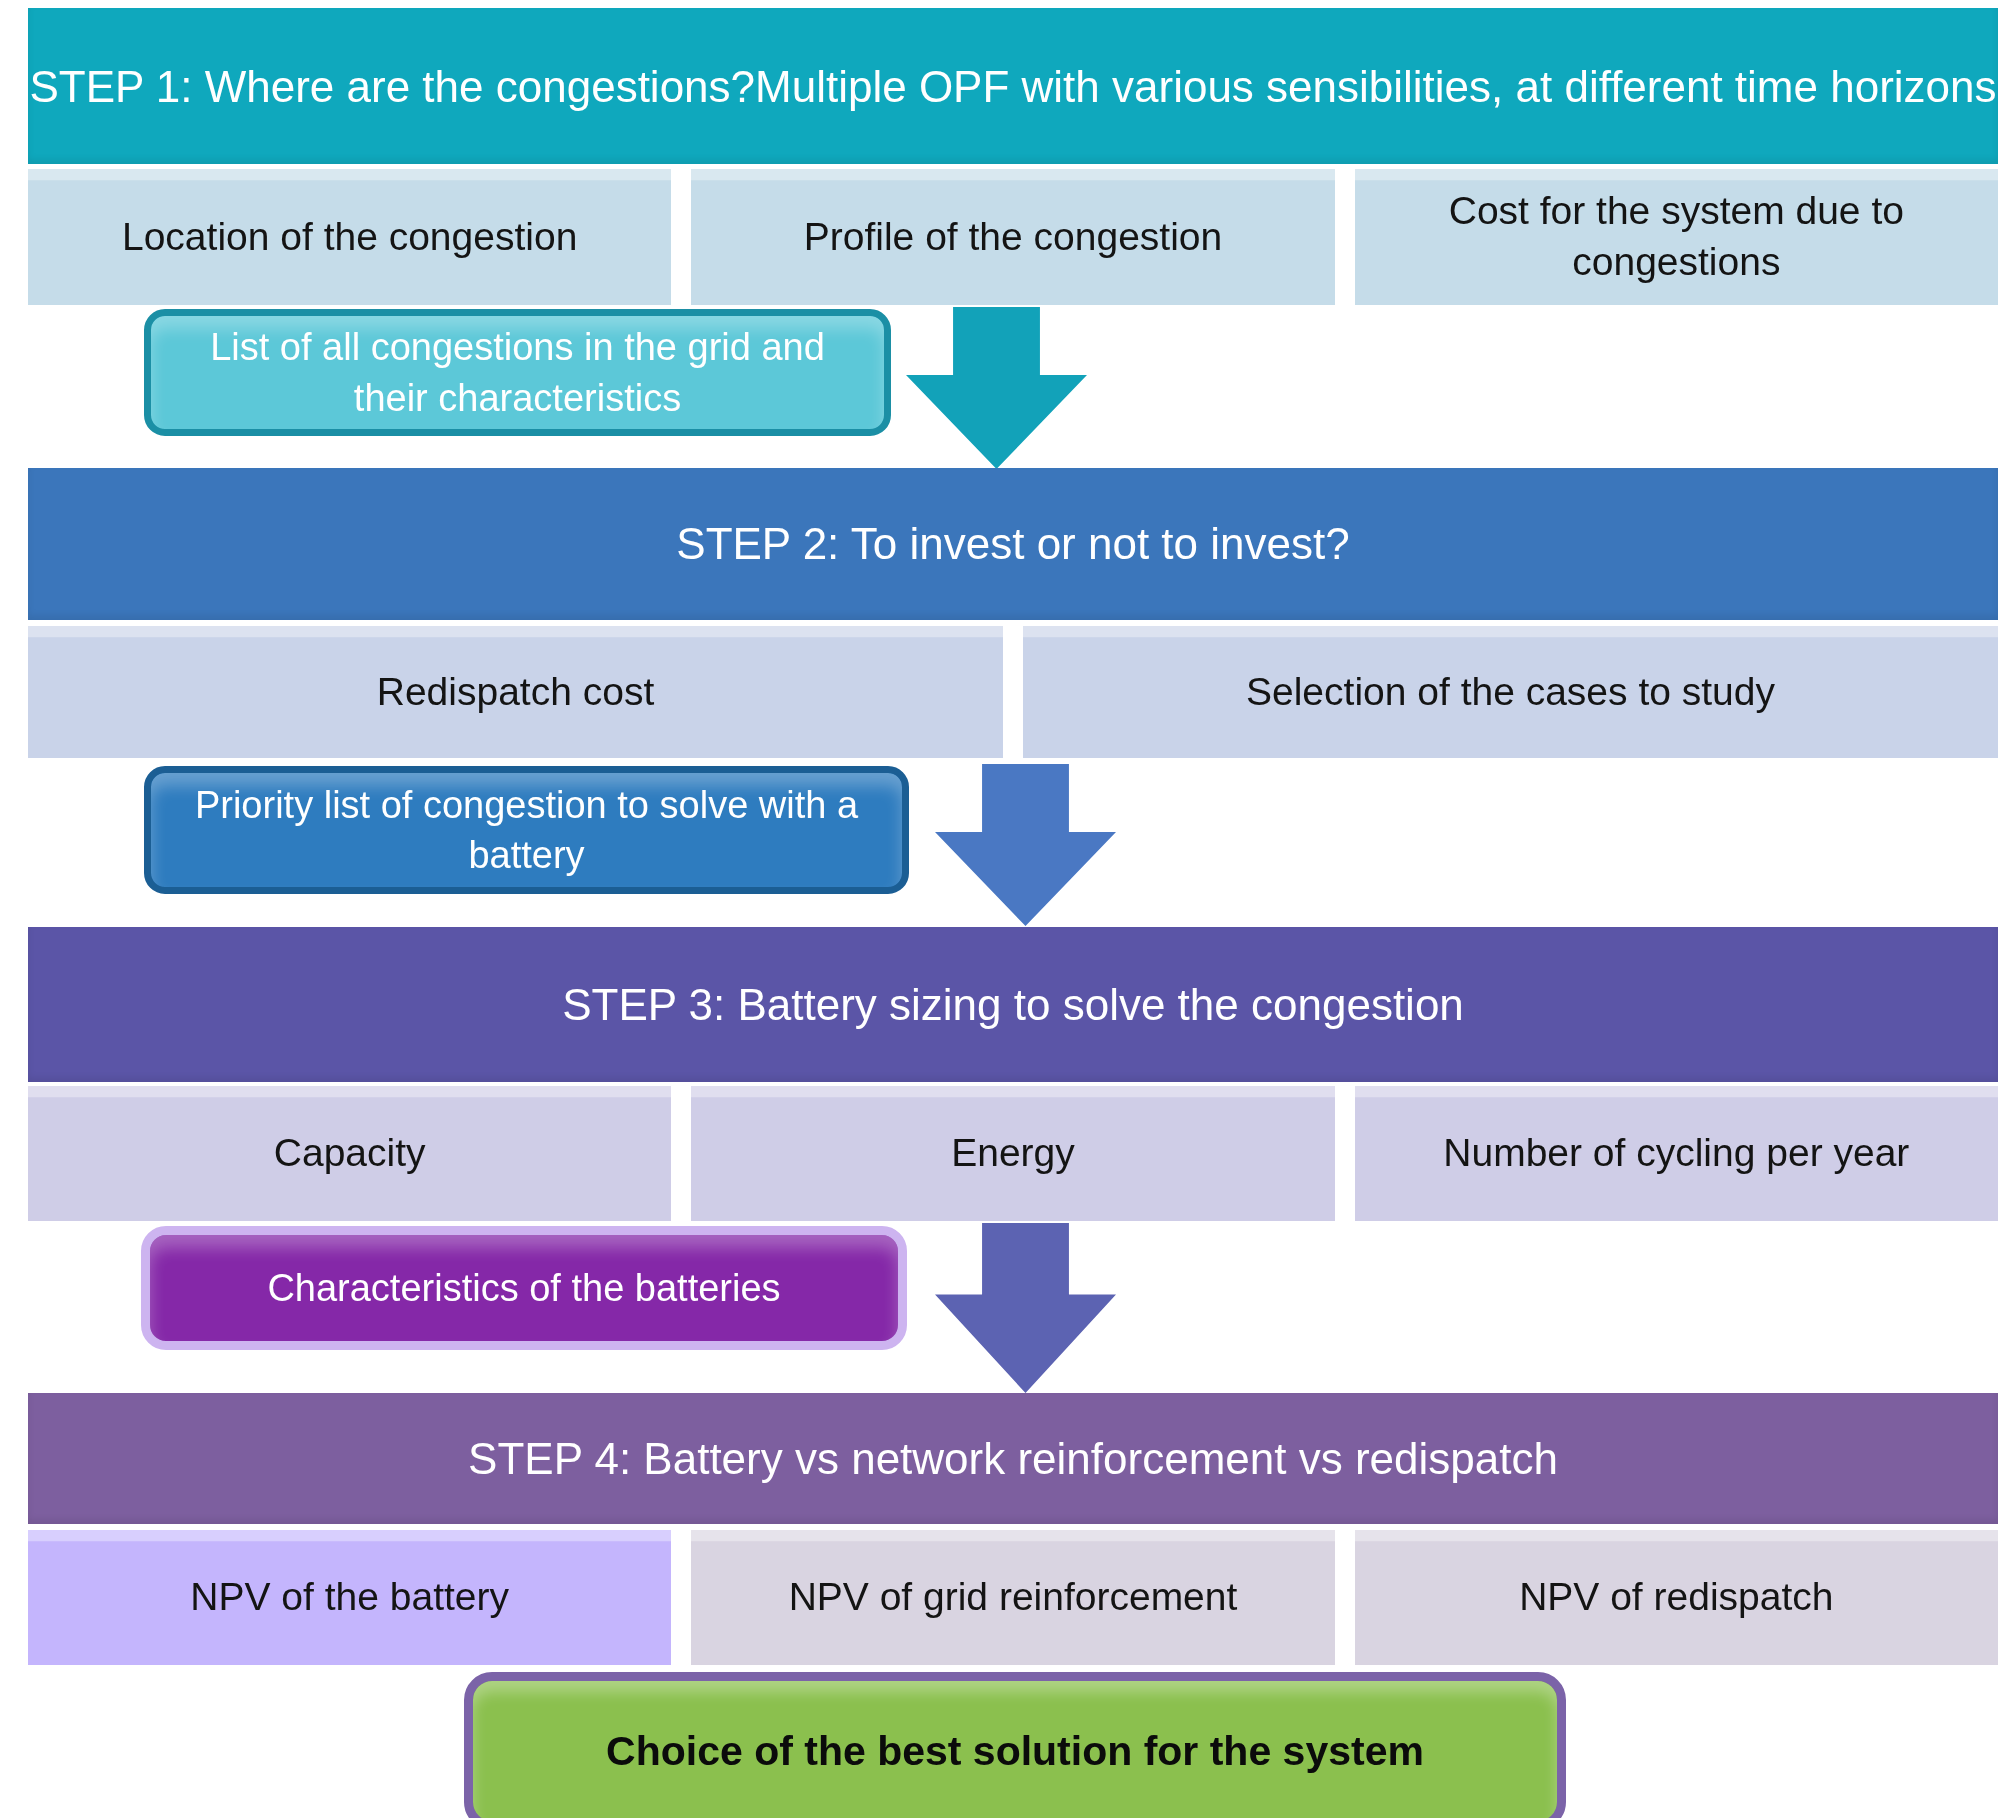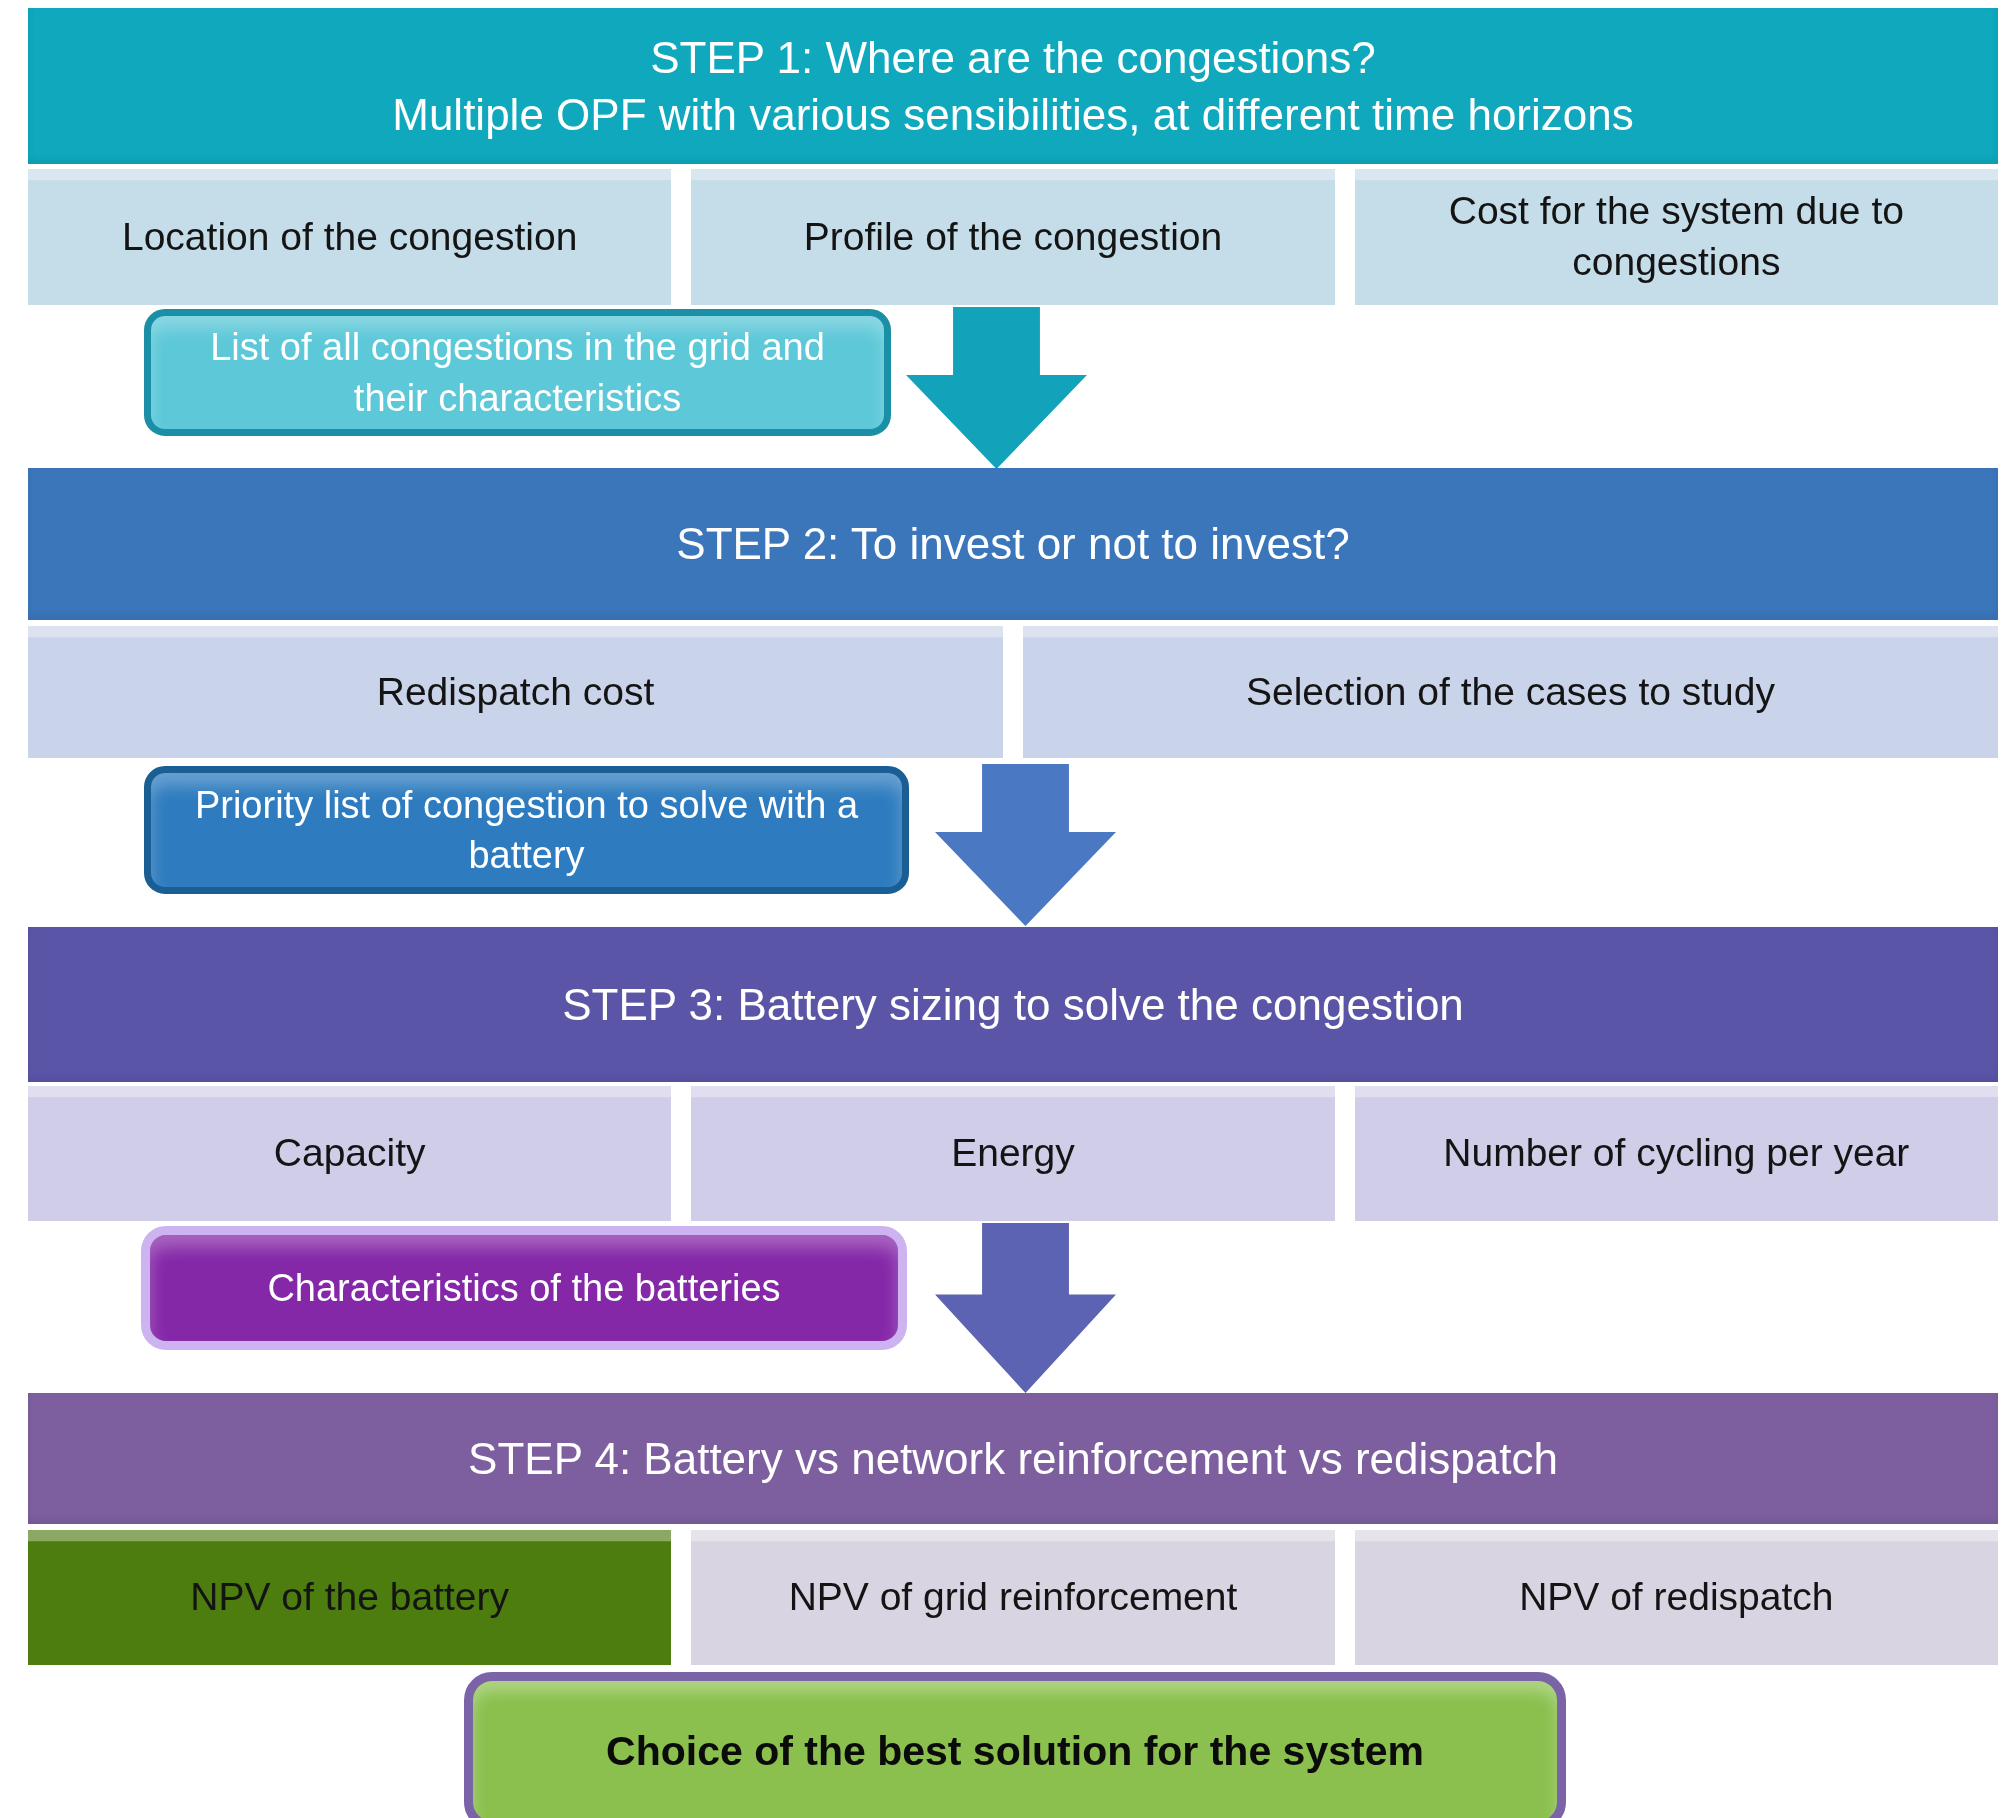--- a/index.html
+++ b/index.html
@@ -5,21 +5,21 @@
   html,body { margin:0; padding:0; background:#ffffff; }
   .page {
     position:relative; width:2015px; height:1818px;
     background:#ffffff; overflow:hidden;
     font-family:"Liberation Sans", sans-serif;
     color:#111;
   }
   
   .step-header {
     position:absolute; left:28px; width:1970px;
-    display:flex; flex-direction:column; align-items:center; justify-content:center;
+    display:flex; flex-direction:row; align-items:center; justify-content:center;
     color:#ffffff; font-size:44px; line-height:1.3; text-align:center;
     box-shadow: inset 0 -4.2px 7px rgba(0,0,0,0.08);
   }
   .s1 { top:8.4px;   height:156px; }
   .s2 { top:468px;  height:152px; }
   .s3 { top:927px; height:155px; }
   .s4 { top:1393px; height:131px; }
   
   .row {
     position:absolute; left:28px; width:1970px;
@@ -99,21 +99,21 @@
     <div class="cell" style="background-color: rgb(207, 205, 231);">Energy</div>
     <div class="cell" style="background-color: rgb(207, 205, 231);">Number of cycling per year</div>
   </div>
   <div class="callout c3" style="background-color: rgb(133, 40, 168); border-color: rgb(205, 180, 240);">Characteristics of the batteries</div>
   <div class="arrow a3" style="background-color: rgb(92, 99, 178);"></div>
 
   <div class="step-header s4" style="background-color: rgb(125, 95, 159);">
     <div>STEP 4: Battery vs network reinforcement vs redispatch</div>
   </div>
   <div class="row r4">
-    <div class="cell" style="background-color: #4d7c0f;">NPV of the battery</div>
+    <div class="cell" style="background-color: #c4b5fd;">NPV of the battery</div>
     <div class="cell" style="background-color: rgb(217, 212, 225);">NPV of grid reinforcement</div>
     <div class="cell" style="background-color: rgb(217, 212, 225);">NPV of redispatch</div>
   </div>
 
   <div class="final-box" style="background-color: rgb(139, 192, 78); border-color: rgb(123, 99, 168);">Choice of the best solution for the system</div>
 
 </div>
 
 
 </body></html>

